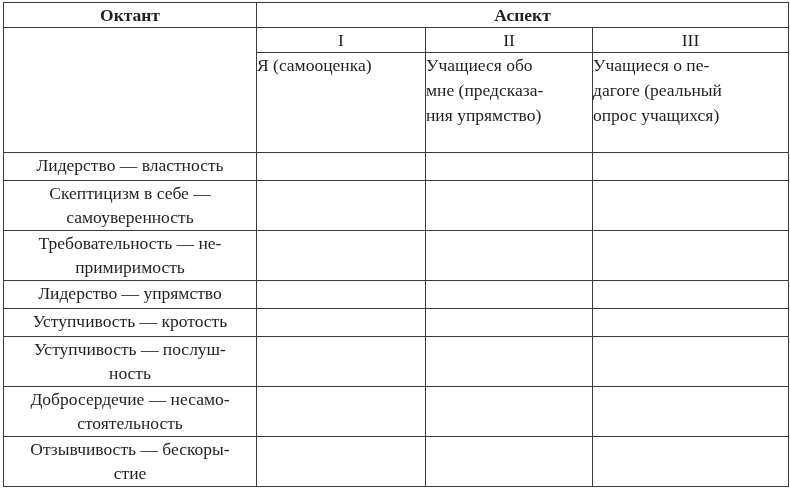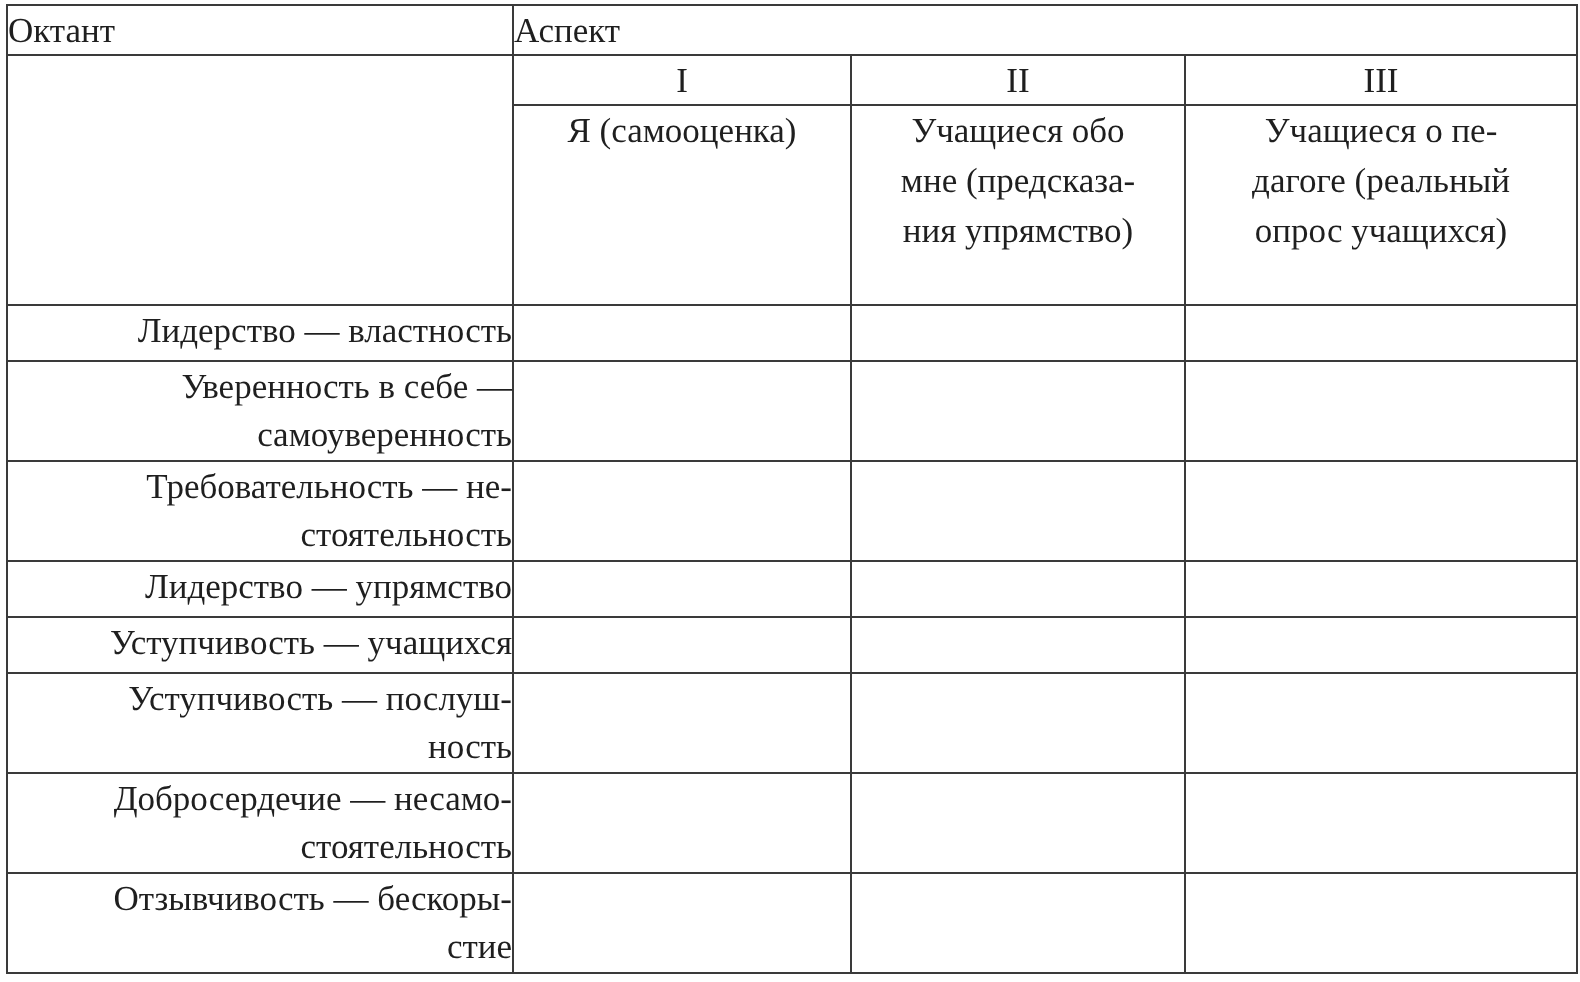--- a/index.html
+++ b/index.html
@@ -27,39 +27,38 @@
     border: 1.5px solid #3a3a3a;
     padding: 0;
     background: #ffffff;
   }
   tr.hr1 { height: 25px; }
   tr.hr2 { height: 25px; }
   tr.hr3 { height: 100px; }
   tr.row-s { height: 28px; }
   tr.row-d { height: 50px; }
   .head-cell {
-    font-weight: normal;
-    text-align: left;
+    font-weight: bold;
+    text-align: center;
     vertical-align: middle;
     font-size: 17.5px;
   }
   .num-cell {
     text-align: center;
     vertical-align: middle;
     font-weight: normal;
   }
   .desc-cell {
-    text-align: center;
     vertical-align: top;
     padding-top: 2px;
     line-height: 25px;
     white-space: pre-line;
   }
   .label-cell {
-    text-align: right;
+    text-align: center;
     vertical-align: top;
     padding: 1px 4px 1px 9px;
     line-height: 24px;
     white-space: pre-line;
   }
   .empty-cell { background: #ffffff; }
 </style>
 </head>
 <body>
 
@@ -91,41 +90,41 @@
 опрос учащихся)</td>
     </tr>
 
     <tr class="row-s">
       <td class="label-cell">Лидерство — властность</td>
       <td class="empty-cell"></td>
       <td class="empty-cell"></td>
       <td class="empty-cell"></td>
     </tr>
     <tr class="row-d">
-      <td class="label-cell">Уверенность в себе —
+      <td class="label-cell">Скептицизм в себе —
 самоуверенность</td>
       <td class="empty-cell"></td>
       <td class="empty-cell"></td>
       <td class="empty-cell"></td>
     </tr>
     <tr class="row-d">
       <td class="label-cell">Требовательность — не-
-стоятельность</td>
+примиримость</td>
       <td class="empty-cell"></td>
       <td class="empty-cell"></td>
       <td class="empty-cell"></td>
     </tr>
     <tr class="row-s">
       <td class="label-cell">Лидерство — упрямство</td>
       <td class="empty-cell"></td>
       <td class="empty-cell"></td>
       <td class="empty-cell"></td>
     </tr>
     <tr class="row-s">
-      <td class="label-cell">Уступчивость — учащихся</td>
+      <td class="label-cell">Уступчивость — кротость</td>
       <td class="empty-cell"></td>
       <td class="empty-cell"></td>
       <td class="empty-cell"></td>
     </tr>
     <tr class="row-d">
       <td class="label-cell">Уступчивость — послуш-
 ность</td>
       <td class="empty-cell"></td>
       <td class="empty-cell"></td>
       <td class="empty-cell"></td>

